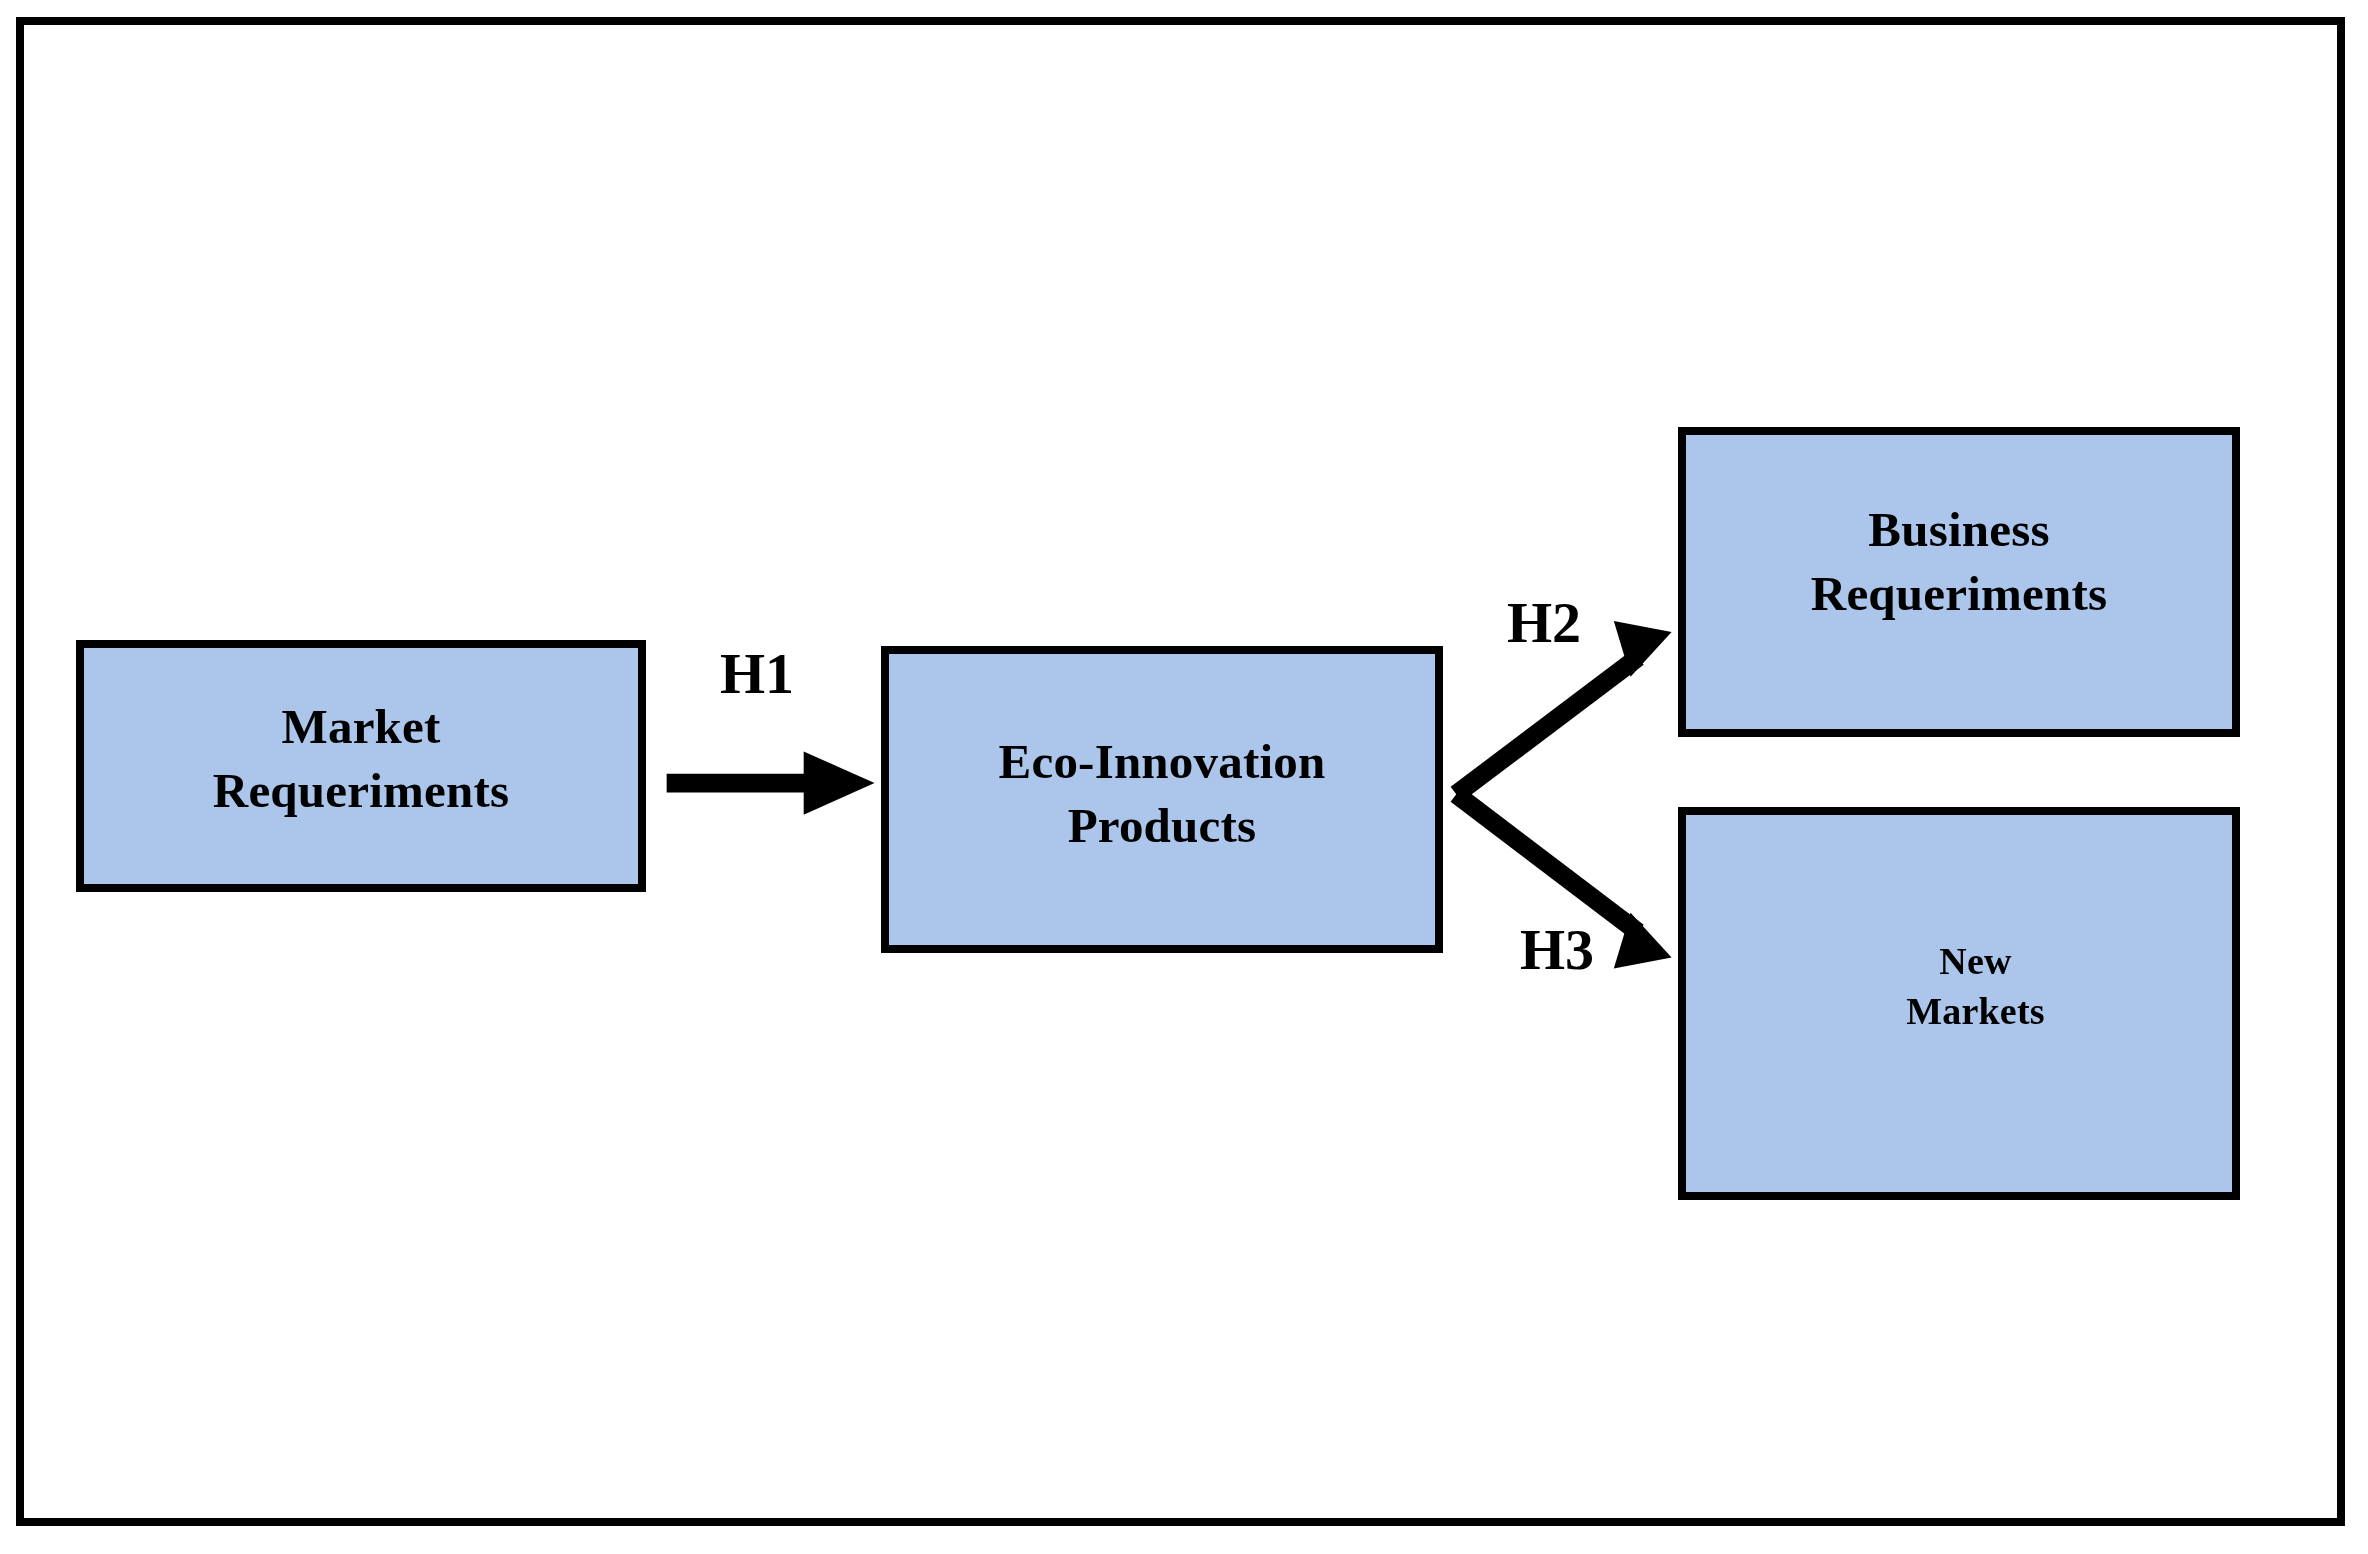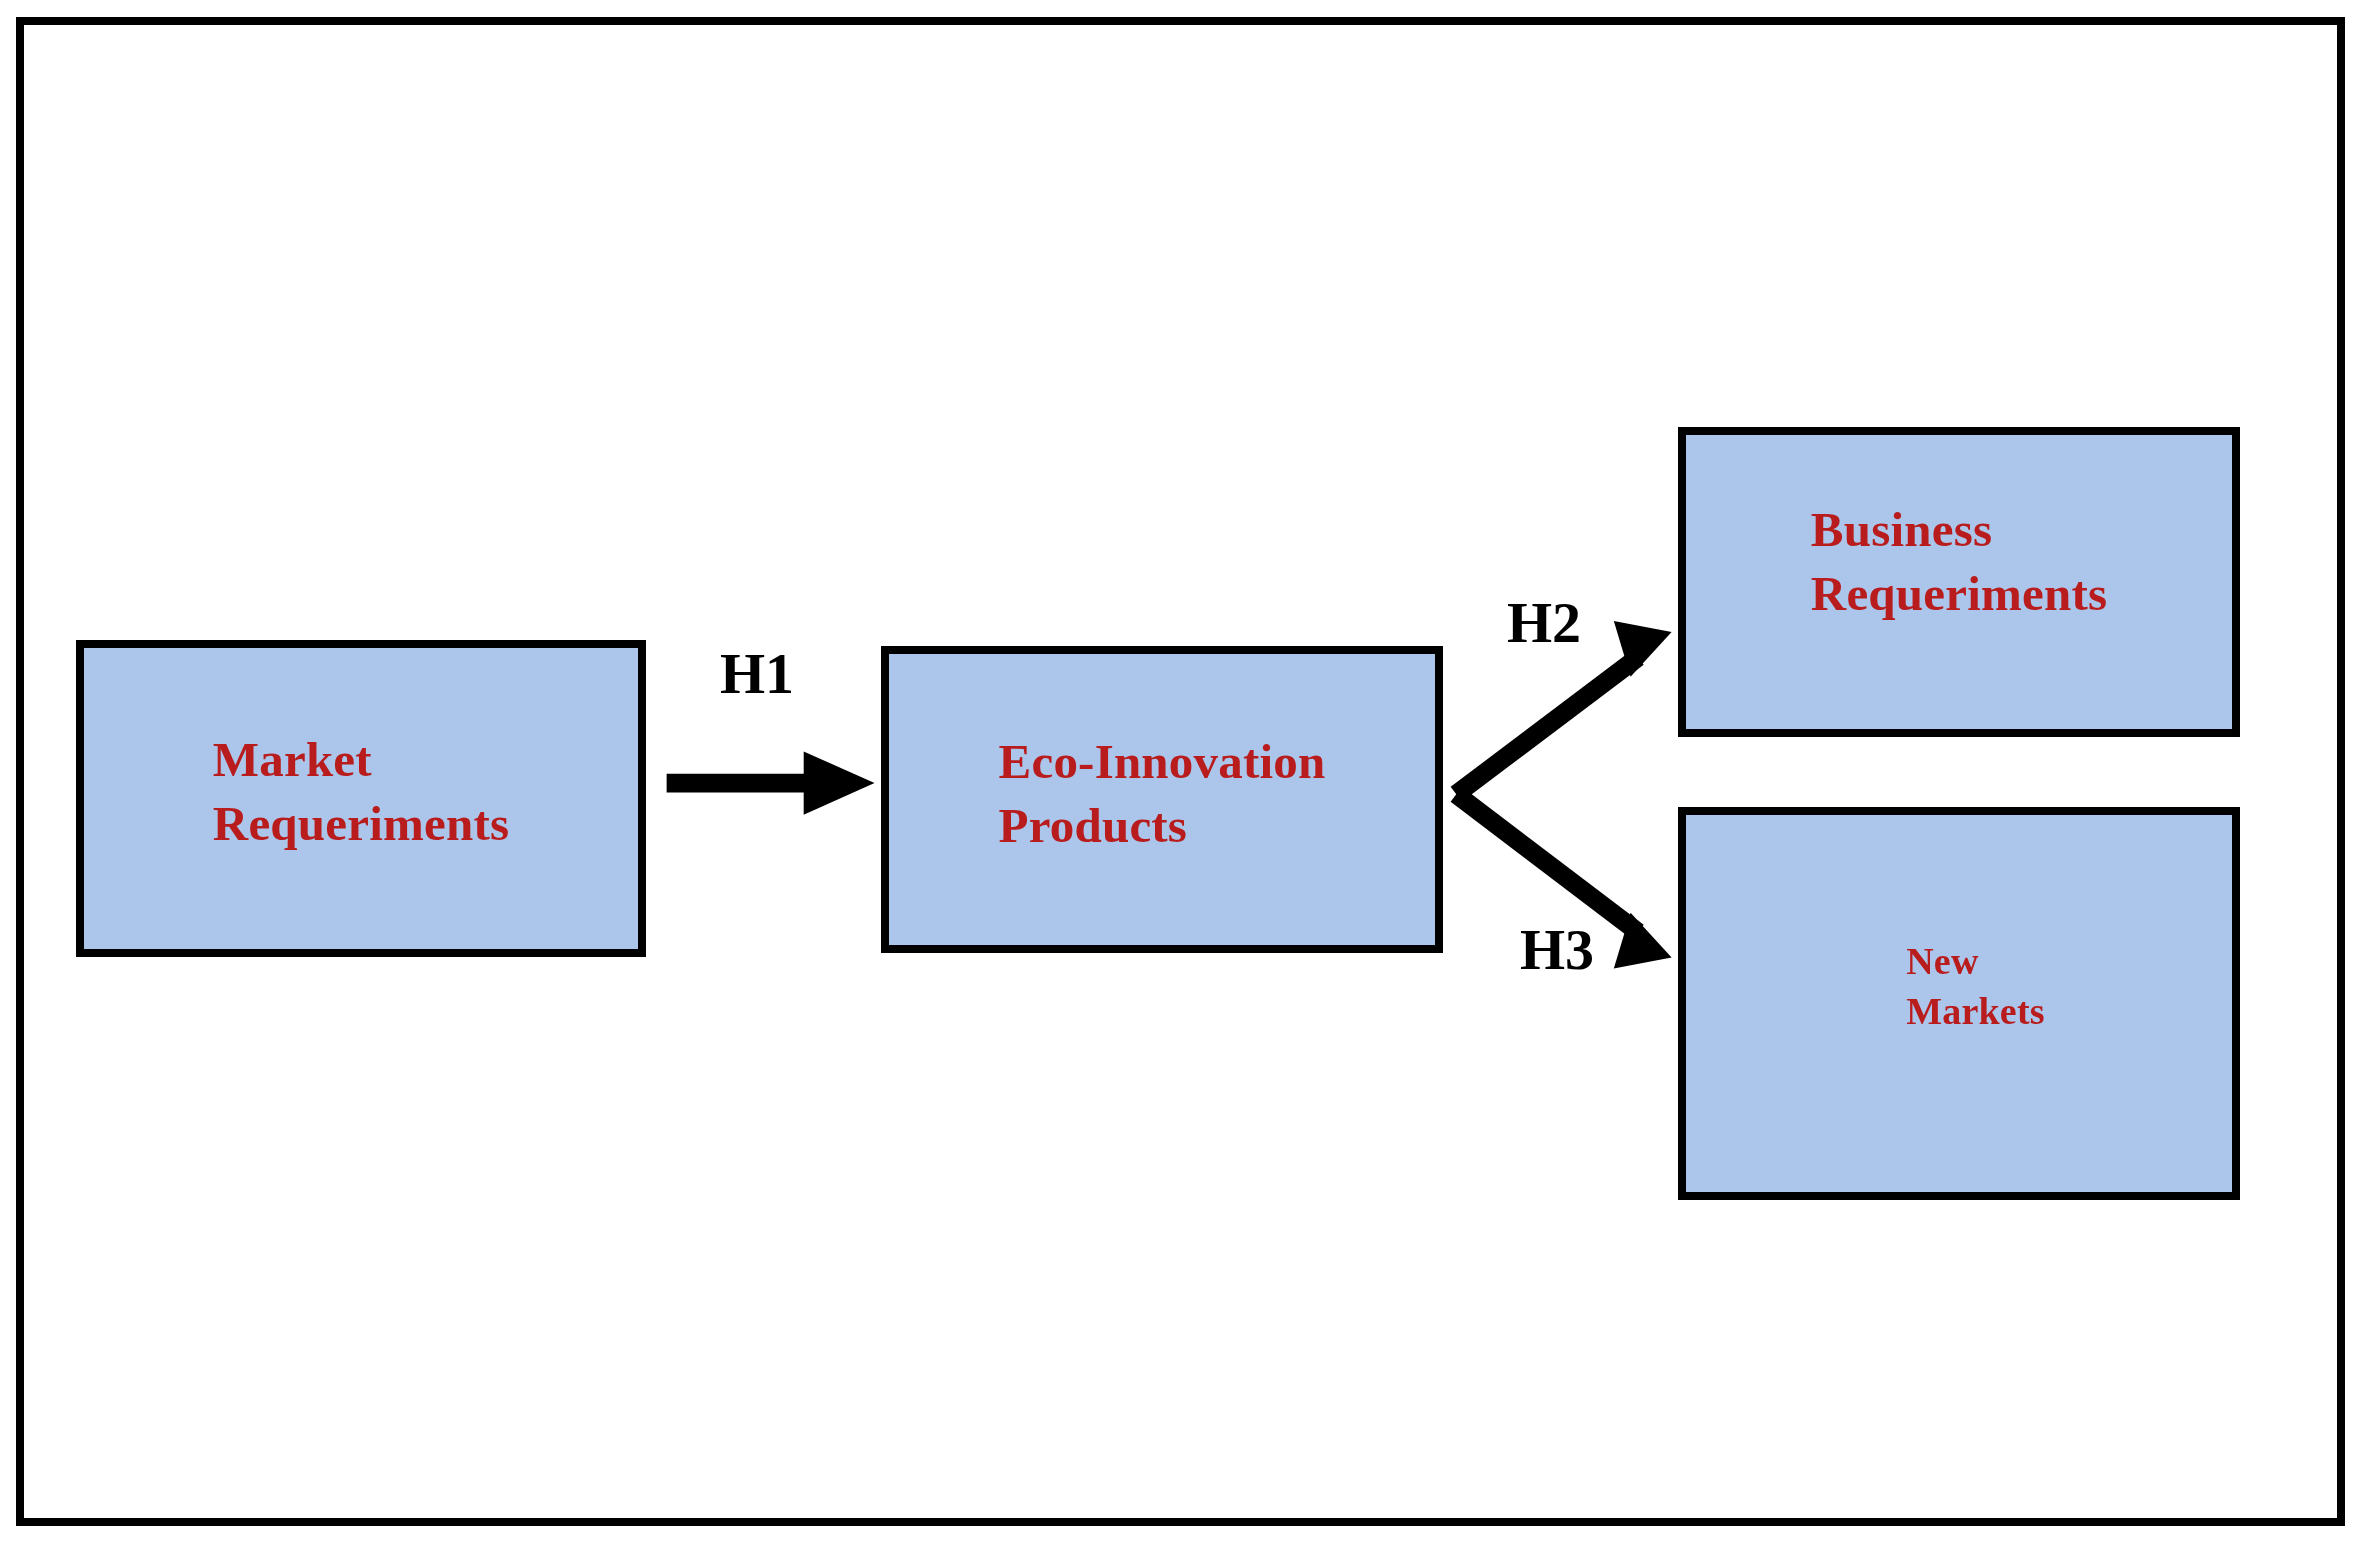--- a/index.html
+++ b/index.html
@@ -28,31 +28,31 @@
     background: #ffffff;
   }
   .node {
     position: absolute;
     box-sizing: border-box;
     border: 8.4px solid #000000;
     display: flex;
     flex-direction: column;
     align-items: center;
     justify-content: center;
-    text-align: left;
+    text-align: center;
     font-weight: bold;
-    color: #b91c1c;
+    color: #000000;
     line-height: 1.30;
     letter-spacing: 0.2px;
   }
   .node .line { display: block; white-space: nowrap; }
 
   
   #node-market {
-    left: 76px;  top: 640px;  width: 570px;  height: 317px;
+    left: 76px;  top: 640px;  width: 570px;  height: 252px;
     font-size: 49px;
   }
   #node-eco {
     left: 881px; top: 646px;  width: 562px;  height: 307px;
     font-size: 49px;
   }
   #node-business {
     left: 1678px; top: 427px; width: 562px;  height: 310px;
     font-size: 49px;
   }

